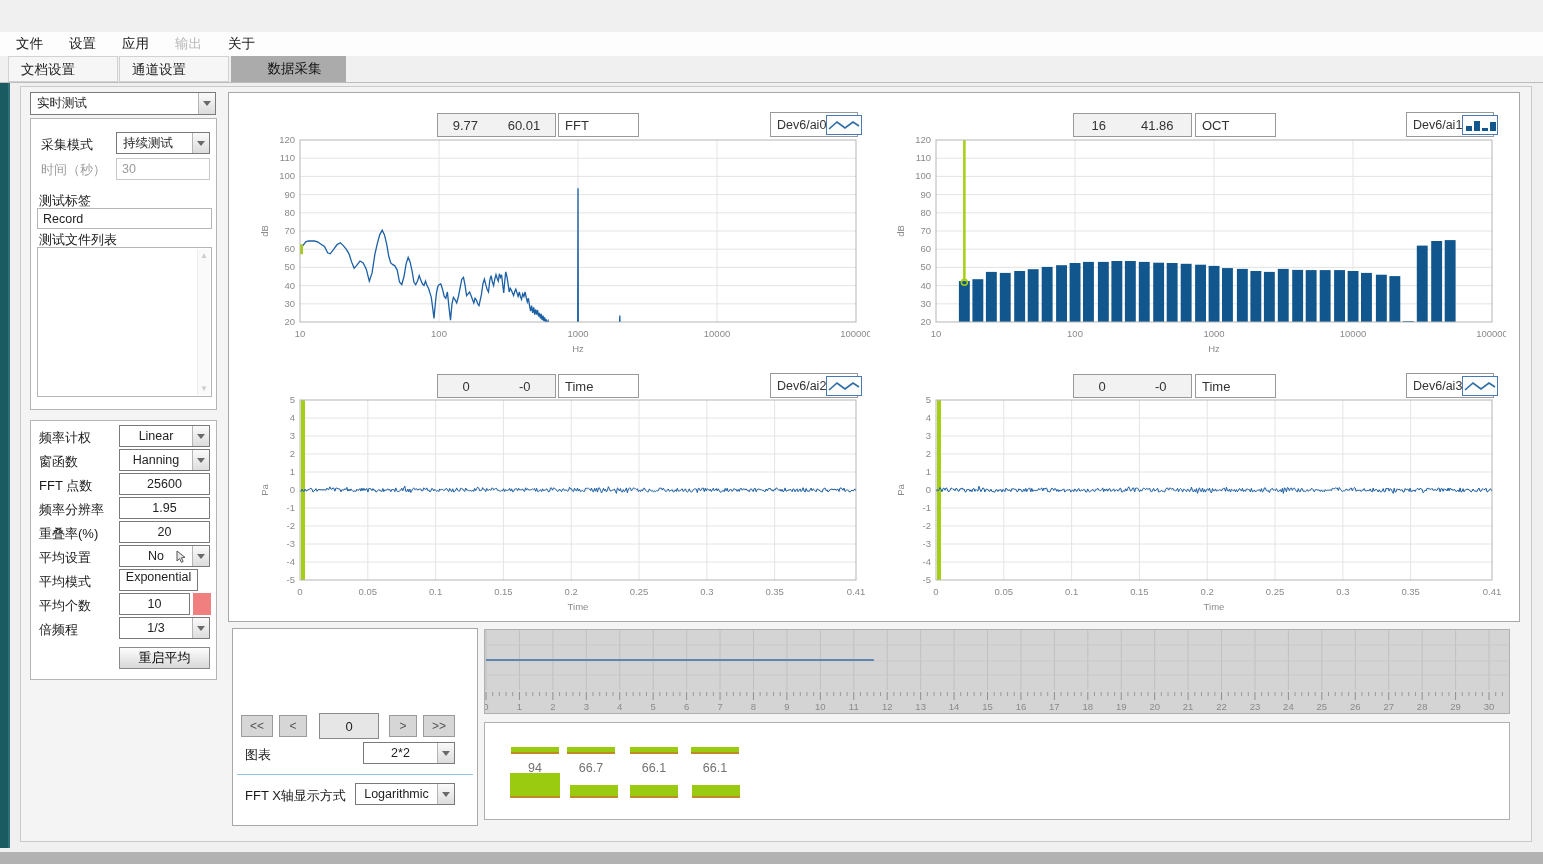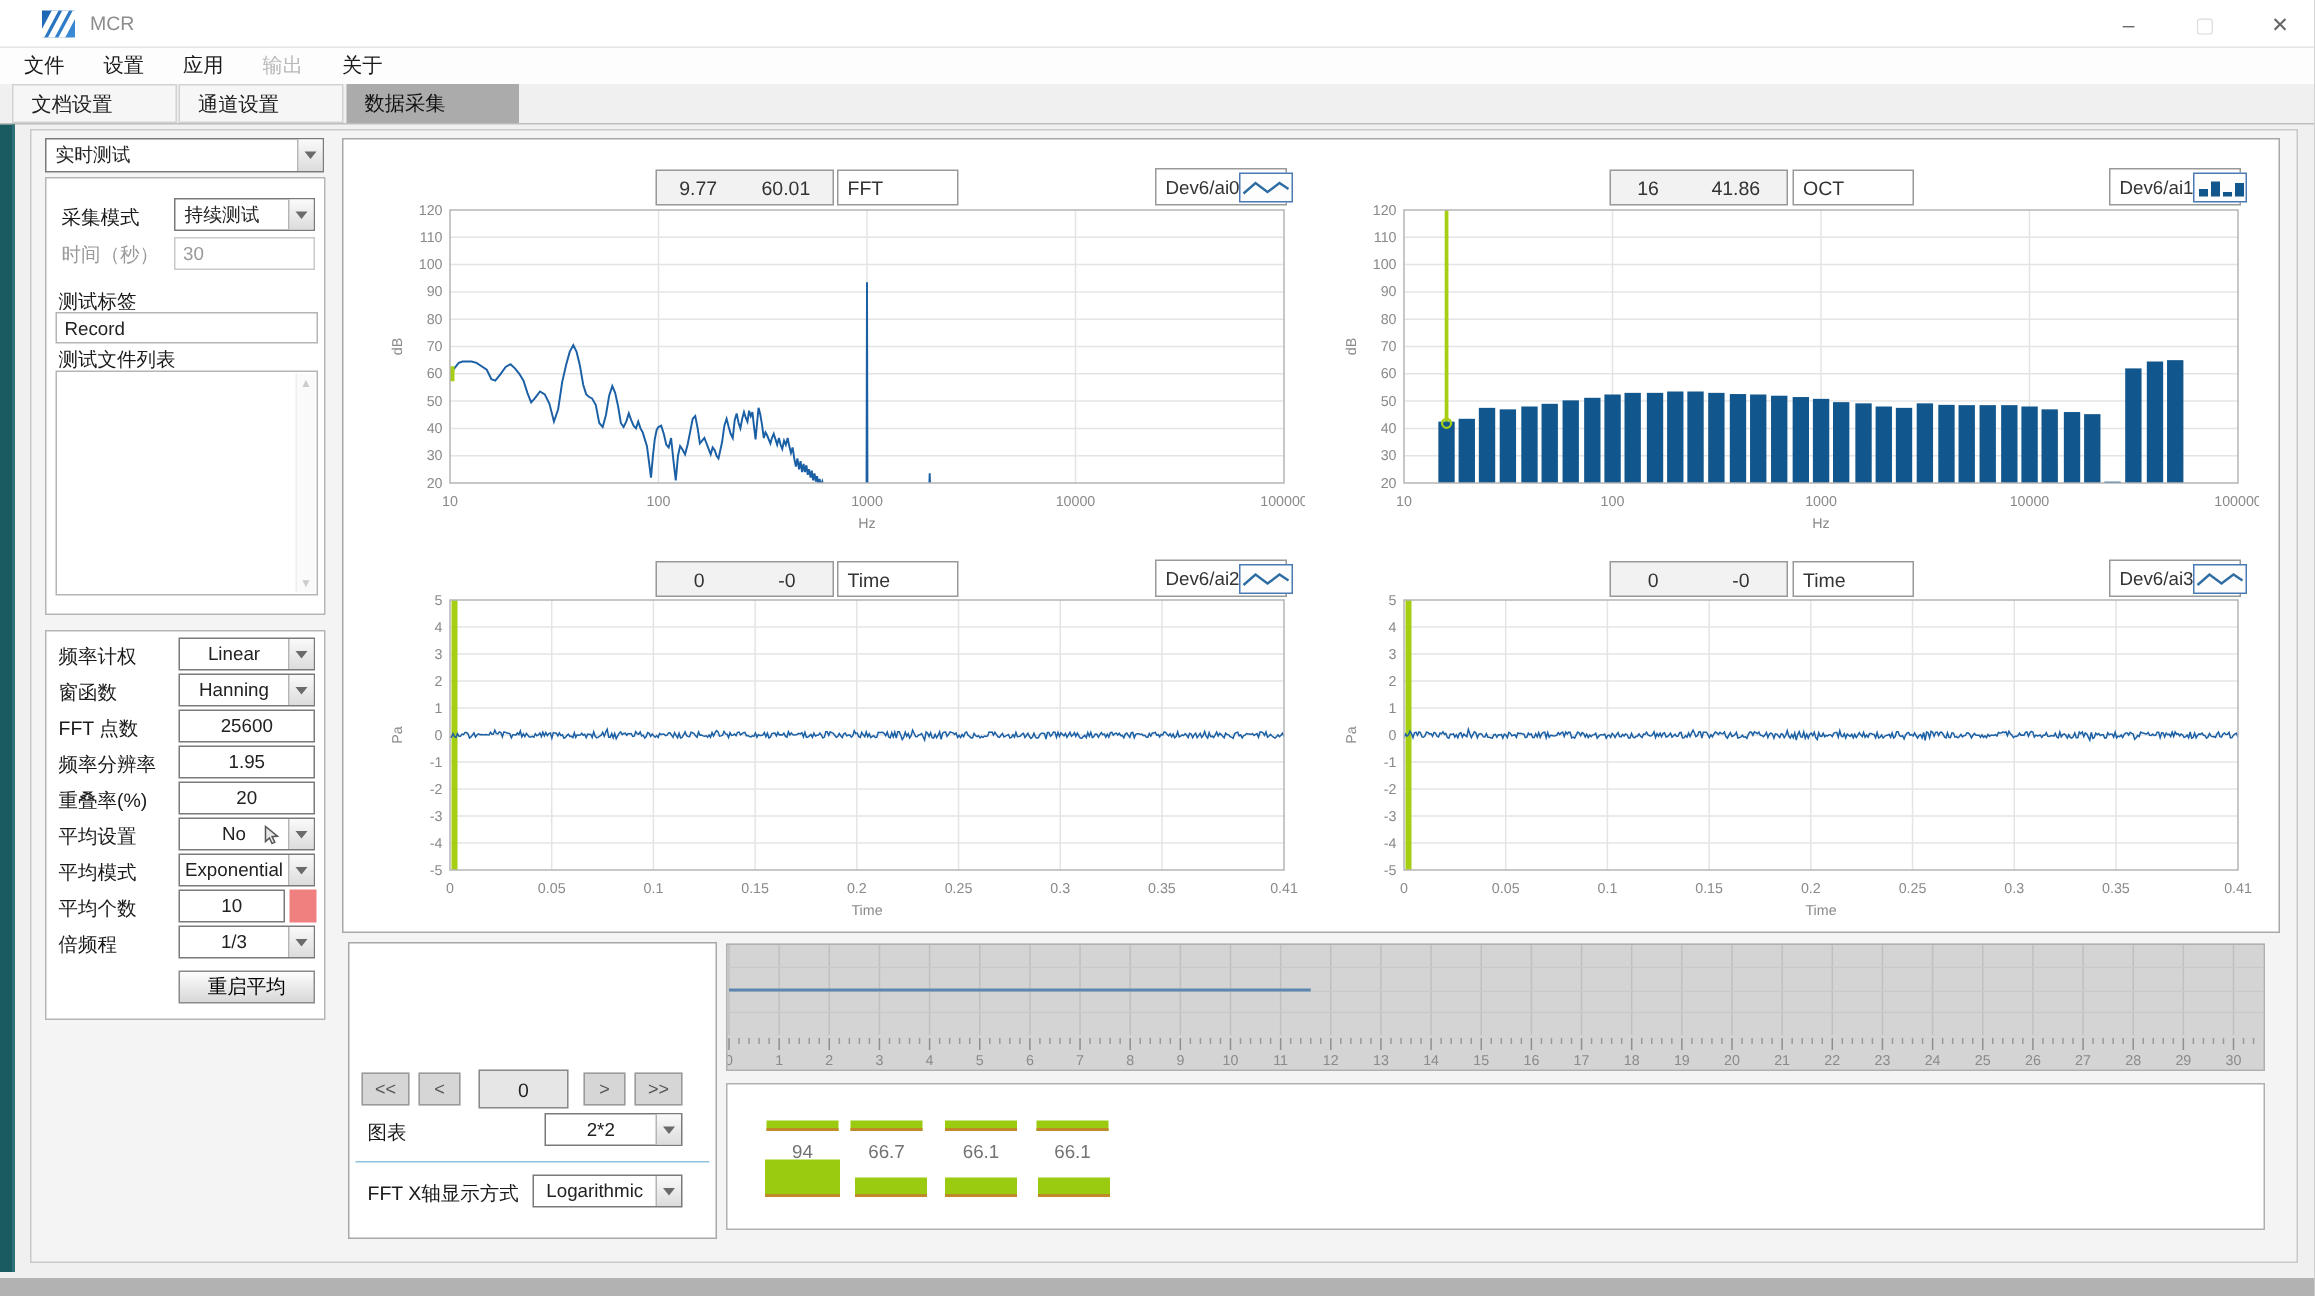--- a/index.html
+++ b/index.html
@@ -13,21 +13,21 @@
   #apptitle{left:60px;top:8px;font-size:13px;color:#8d8d8d;}
   .winbtn{top:6px;width:28px;height:20px;color:#666;font-size:14px;text-align:center;line-height:20px;}
   
   #menubar{left:0;top:32px;width:1543px;height:24px;background:#fdfdfd;display:flex;align-items:center;padding-left:16px;gap:26px;text-align:right;}
   .menu-item{font-size:13.5px;color:#1a1a1a;}
   .menu-item.disabled{color:#b8b8b8;}
   
   #tabstrip{left:0;top:56px;width:1543px;height:27px;background:#f0f0f0;border-bottom:1px solid #bdbdbd;}
   .tab{position:absolute;top:0;height:26px;font-size:13.5px;line-height:26px;padding-left:12px;}
   .tab.inactive{background:#f6f6f6;border:1px solid #d2d2d2;color:#222;}
-  .tab.active{background:#ababab;color:#111;}
+  .tab.active{background:#ababab;color:#111;text-align:center;}
   #teal{left:0;top:83px;width:10px;height:765px;background:#195b60;border-right:2px solid #2f7176;}
   #outer{left:20px;top:86px;width:1512px;height:756px;background:#f4f4f4;border:1px solid #c9c9c9;}
   #bottomstrip{left:0;top:852px;width:1543px;height:12px;background:#b2b2b2;}
   
   .groupbox{background:#fff;border:1px solid #b5b5b5;}
   .lbl{font-size:13px;color:#1a1a1a;white-space:nowrap;}
   .lbl.dim{color:#9a9a9a;}
   .field{background:#fff;border:1px solid #7a7a7a;font-size:12.5px;color:#222;display:flex;align-items:center;}
   .field.center{justify-content:center;}
   .field.dim{border-color:#c9c9c9;color:#9a9a9a;padding-left:5px;}
@@ -60,31 +60,20 @@
   #signalpanel{left:484px;top:722px;width:1026px;height:98px;border:1px solid #b0b0b0;background:#fff;}
   #sighdr{left:0;top:0;width:1024px;height:18px;background:#ade0f7;font-size:12.5px;font-weight:bold;color:#1a5276;padding-left:6px;line-height:18px;}
   .sigbar{background:#9acb11;border-bottom:2px solid #c08a28;}
   .sigval{font-size:12.5px;color:#737373;text-align:center;}
 </style>
 </head>
 <body>
 
 <div id="win">
 
-  <div class="abs" id="titlebar">
-    <div class="abs" id="appicon">
-      <i style="left:2px"></i>
-        <i style="left:9px"></i>
-        <i style="left:16px"></i>
-    </div>
-    <div class="abs" id="apptitle">MCR</div>
-    <div class="abs winbtn" style="left:1405px">–</div>
-    <div class="abs winbtn" style="left:1456px;color:#ddd">▢</div>
-    <div class="abs winbtn" style="left:1506px">✕</div>
-  </div>
 
   <div class="abs" id="menubar">
     <span class="menu-item">文件</span>
     <span class="menu-item">设置</span>
     <span class="menu-item">应用</span>
     <span class="menu-item disabled">输出</span>
     <span class="menu-item">关于</span>
   </div>
 
   <div class="abs" id="tabstrip">
@@ -139,21 +128,21 @@
         <span class="abs lbl" style="left: 8px; top: 80px;">频率分辨率</span>
         <div class="abs field center" style="left: 88px; top: 76px; width: 91px; height: 22px;">1.95</div>
         <span class="abs lbl" style="left: 8px; top: 104px;">重叠率(%)</span>
         <div class="abs field center" style="left: 88px; top: 100px; width: 91px; height: 22px;">20</div>
         <span class="abs lbl" style="left: 8px; top: 128px;">平均设置</span>
         <div class="abs dd" style="left: 88px; top: 124px; width: 91px; height: 22px;">
           <span class="val">No</span>
           <span class="chev"></span>
         </div>
         <span class="abs lbl" style="left: 8px; top: 152px;">平均模式</span>
-        <div class="abs dd" style="left: 88px; top: 148px; width: 91px; height: 22px;">
+        <div class="abs dd" style="left: 88px; top: 148px; width: 79px; height: 22px; flex-direction: column;">
           <span class="val">Exponential</span>
           <span class="chev"></span>
         </div>
         <span class="abs lbl" style="left: 8px; top: 176px;">平均个数</span>
         <div class="abs field center" style="left: 88px; top: 172px; width: 71px; height: 22px;">10</div>
         <div class="abs" style="left: 162px; top: 172px; width: 18px; height: 22px; background: rgb(240, 128, 128);"></div>
         <span class="abs lbl" style="left: 8px; top: 200px;">倍频程</span>
         <div class="abs dd" style="left: 88px; top: 196px; width: 91px; height: 22px;">
           <span class="val">1/3</span>
           <span class="chev"></span>

